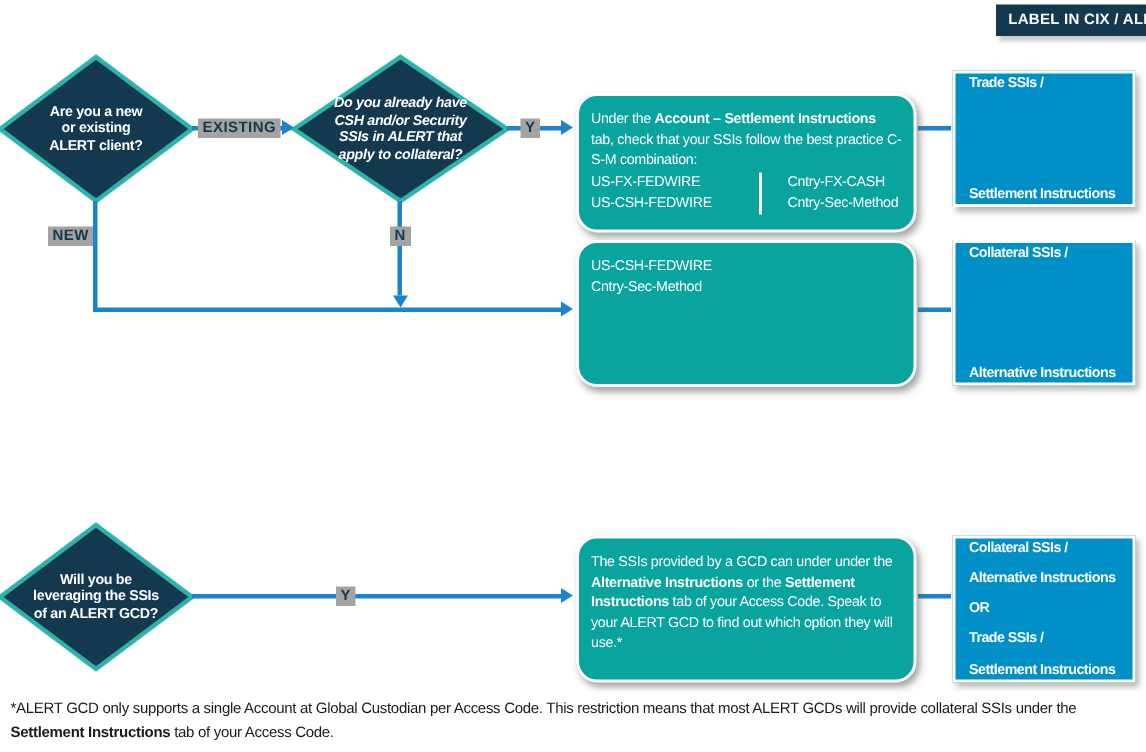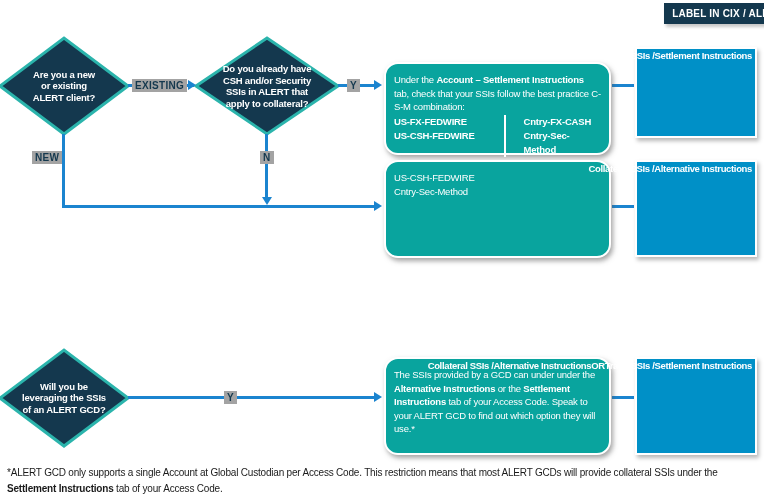--- a/index.html
+++ b/index.html
@@ -35,30 +35,30 @@
   .edge-label{position:absolute;background:#a3a3a3;color:var(--navy);
     font-weight:bold;font-size:10px;letter-spacing:.3px;padding:0 3px;line-height:13px;}
 
   
   .process{position:absolute;left:384px;width:227px;background:var(--teal);
     border:2px solid #fff;border-radius:14px;box-sizing:border-box;
     color:#fff;font-size:9.5px;line-height:13.5px;letter-spacing:-.2px;
     padding:9px 8px 4px 8px;box-shadow:2px 3px 5px rgba(90,90,90,.55);}
   .process b{font-weight:bold;}
   .cols{display:flex;margin-top:1px;}
-  .col{line-height:14px;font-weight:bold;}
+  .col{line-height:14px;}
   .col.left{width:112px;border-right:2px solid #fff;}
   .col.right{padding-left:17px;}
   .plist{line-height:14px;}
 
   
   .label-box{position:absolute;left:635px;width:122px;background:var(--blue);
     border:2px solid #fff;box-sizing:border-box;color:#fff;font-weight:bold;
     font-size:9.5px;line-height:13.5px;letter-spacing:-.35px;
-    display:flex;justify-content:flex-end;
+    display:flex;flex-direction:column;justify-content:space-between;
     padding-left:9px;padding-right:3px;box-shadow:2px 3px 4px rgba(0,0,0,.28);
     white-space:nowrap;}
 
   
   .footnote{position:absolute;left:7px;top:465px;right:5px;color:var(--ink);
     font-size:10px;line-height:15.5px;letter-spacing:-.2px;}
   .footnote b{font-weight:bold;}
 </style>
 </head>
 <body>
@@ -71,21 +71,21 @@
     <svg width="136" height="104" viewBox="0 0 136 104">
       <polygon points="4,52 68,4 132,52 68,100" fill="#14384E" stroke="#2BB4AC" stroke-width="3"></polygon>
     </svg>
     <div class="dtxt">
         <div>Are you a new</div>
         <div>or existing</div>
         <div>ALERT client?</div>
       </div>
   </div>
 
-  <div class="diamond" style="left:192px;top:34px;width:150px;height:104px;">
+  <div class="diamond" style="left:192px;top:34px;width:150px;height:104px;font-style:italic;">
     <svg width="150" height="104" viewBox="0 0 150 104">
       <polygon points="4,52 75,4 146,52 75,100" fill="#14384E" stroke="#2BB4AC" stroke-width="3"></polygon>
     </svg>
     <div class="dtxt">
         <div>Do you already have</div>
         <div>CSH and/or Security</div>
         <div>SSIs in ALERT that</div>
         <div>apply to collateral?</div>
       </div>
   </div>

